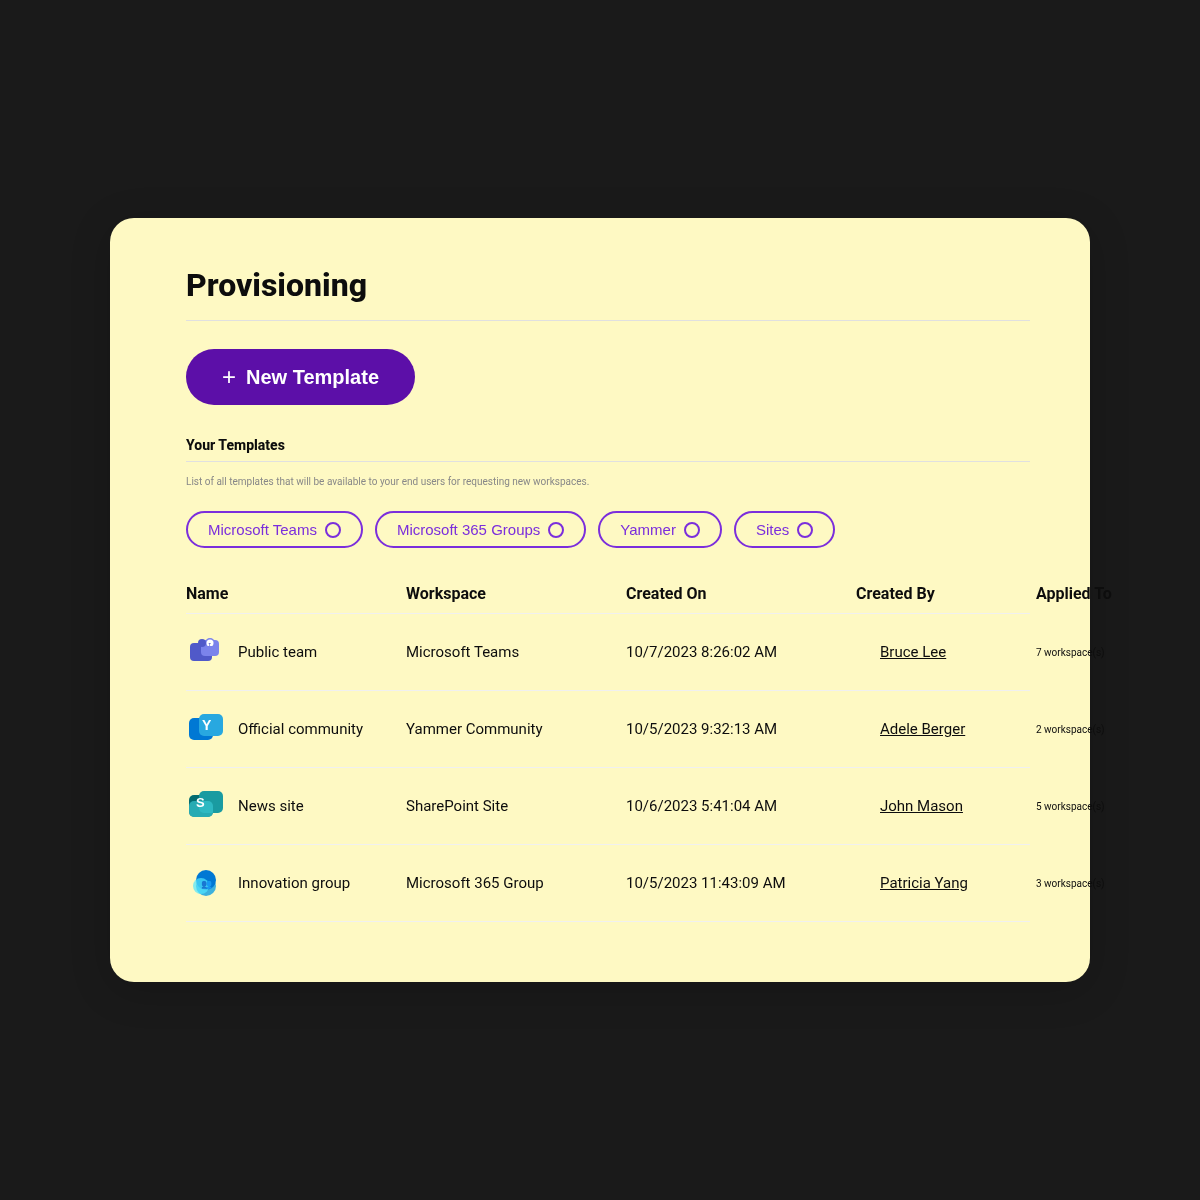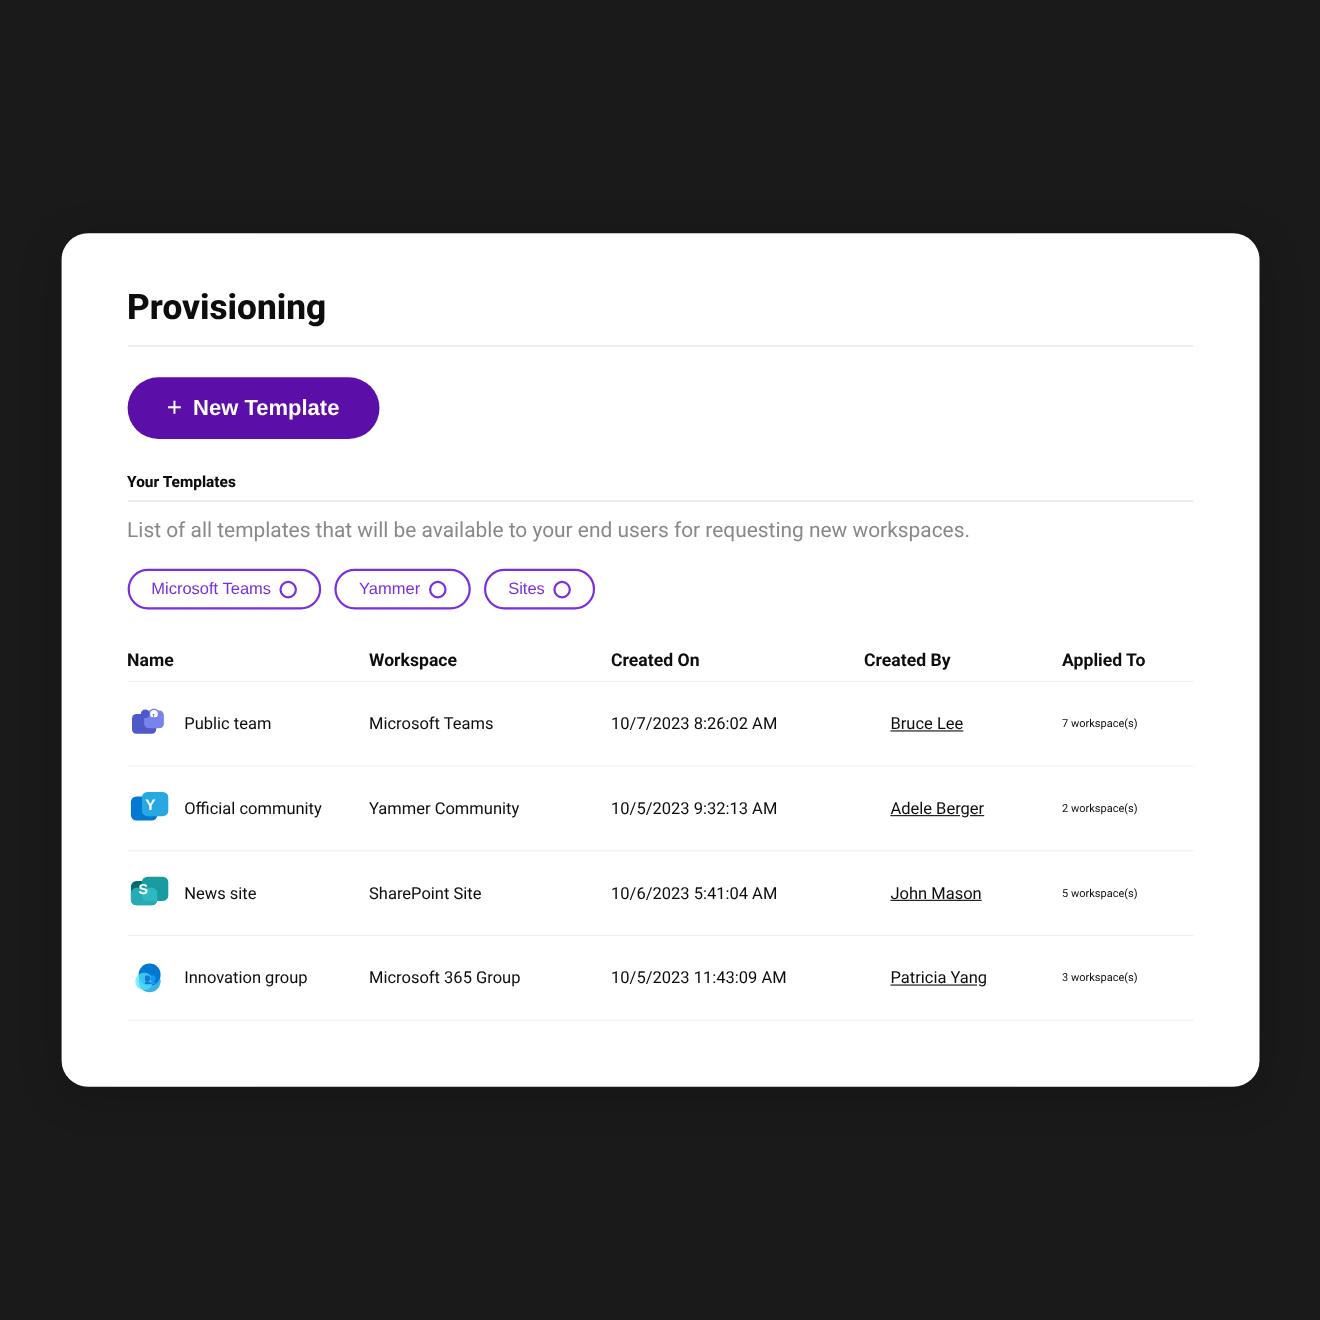--- a/index.html
+++ b/index.html
@@ -7,24 +7,24 @@
     body {
       background: #1a1a1a;
       display: flex;
       align-items: center;
       justify-content: center;
       min-height: 100vh;
       font-family: -apple-system, BlinkMacSystemFont, 'Segoe UI', Roboto, sans-serif;
     }
 
     .card {
-      background: #ffffff;
+      background: #fef9c3;
       border-radius: 24px;
-      width: 1089px;
-      padding: 48px 60px 60px 60px;
+      width: 980px;
+      padding: 48px 60px 60px 76px;
       box-shadow: 0 8px 40px rgba(0,0,0,0.18);
     }
 
     .page-title {
       font-size: 32px;
       font-weight: 800;
       color: #0d0d0d;
       margin-bottom: 16px;
     }
 
@@ -62,21 +62,21 @@
       margin-bottom: 8px;
     }
 
     .section-divider {
       border: none;
       border-top: 1.5px solid #e0e0e0;
       margin-bottom: 14px;
     }
 
     .section-description {
-      font-size: 19px;
+      font-size: 10px;
       color: #888;
       margin-bottom: 24px;
     }
 
     .filter-tabs {
       display: flex;
       gap: 12px;
       margin-bottom: 28px;
       flex-wrap: wrap;
     }
@@ -211,20 +211,24 @@
     <span>New Template</span>
   </button>
 
   <h2 class="section-title">Your Templates</h2>
   <hr class="section-divider">
   <p class="section-description">List of all templates that will be available to your end users for requesting new workspaces.</p>
 
   <div class="filter-tabs" id="filter-tabs-container">
   <button class="filter-tab">
         <span>Microsoft Teams</span>
+        <span class="tab-circle"></span>
+      </button>
+      <button class="filter-tab">
+        <span>Microsoft 365 Groups</span>
         <span class="tab-circle"></span>
       </button>
       <button class="filter-tab">
         <span>Yammer</span>
         <span class="tab-circle"></span>
       </button>
       <button class="filter-tab">
         <span>Sites</span>
         <span class="tab-circle"></span>
       </button>

